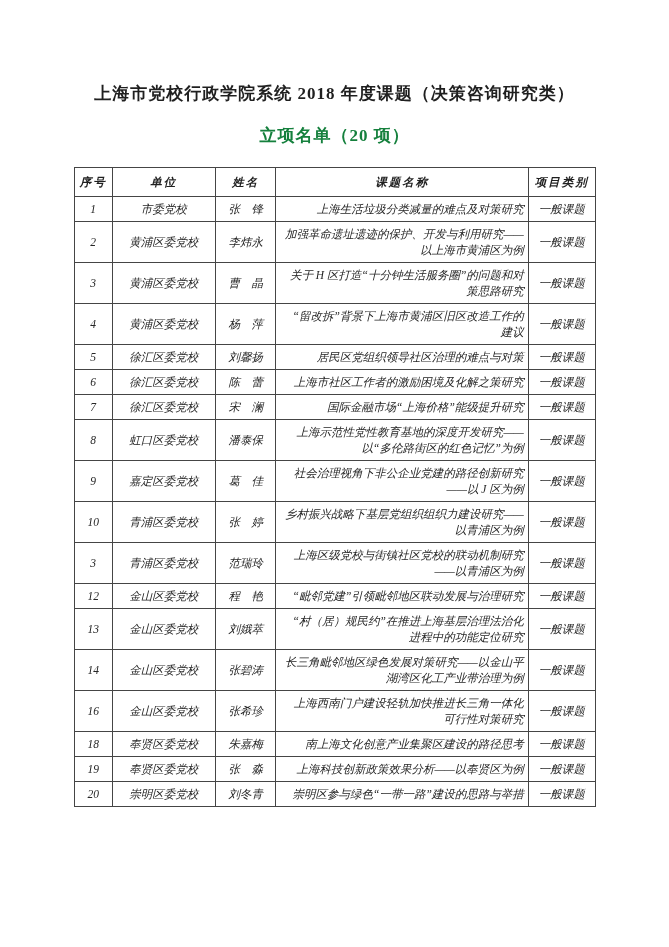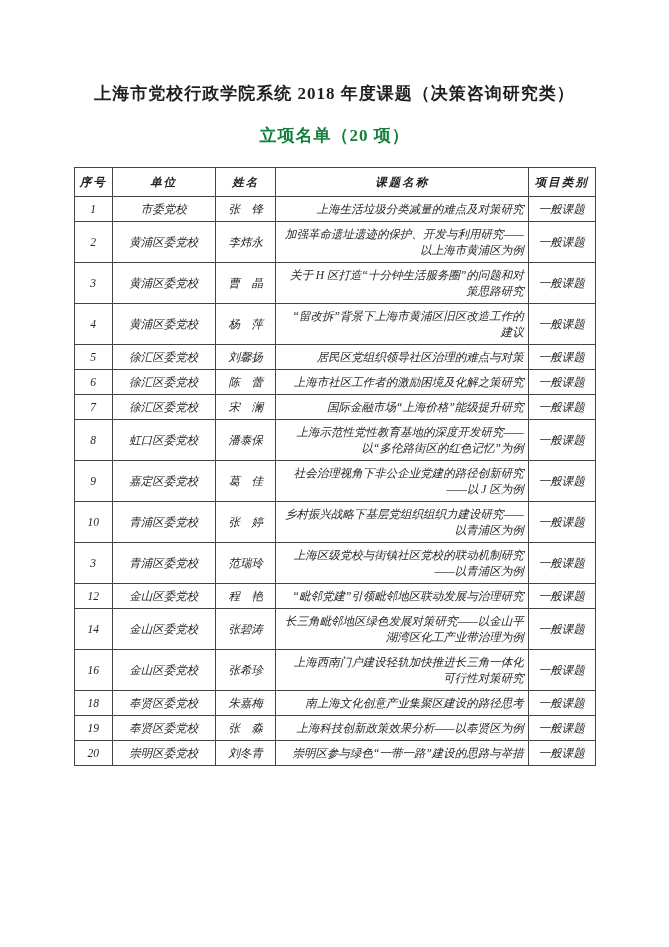--- a/index.html
+++ b/index.html
@@ -195,20 +195,27 @@
   </tr>
 
   <tr>
     <td class="cell-no">12</td>
     <td class="cell-unit">金山区委党校</td>
     <td class="cell-name">程　艳</td>
     <td class="cell-title">“毗邻党建”引领毗邻地区联动发展与治理研究</td>
     <td class="cell-category">一般课题</td>
   </tr>
 
+  <tr>
+    <td class="cell-no">13</td>
+    <td class="cell-unit">金山区委党校</td>
+    <td class="cell-name">刘娥萃</td>
+    <td class="cell-title">“村（居）规民约”在推进上海基层治理法治化进程中的功能定位研究</td>
+    <td class="cell-category">一般课题</td>
+  </tr>
 
   <tr>
     <td class="cell-no">14</td>
     <td class="cell-unit">金山区委党校</td>
     <td class="cell-name">张碧涛</td>
     <td class="cell-title">长三角毗邻地区绿色发展对策研究——以金山平湖湾区化工产业带治理为例</td>
     <td class="cell-category">一般课题</td>
   </tr>
 
 

